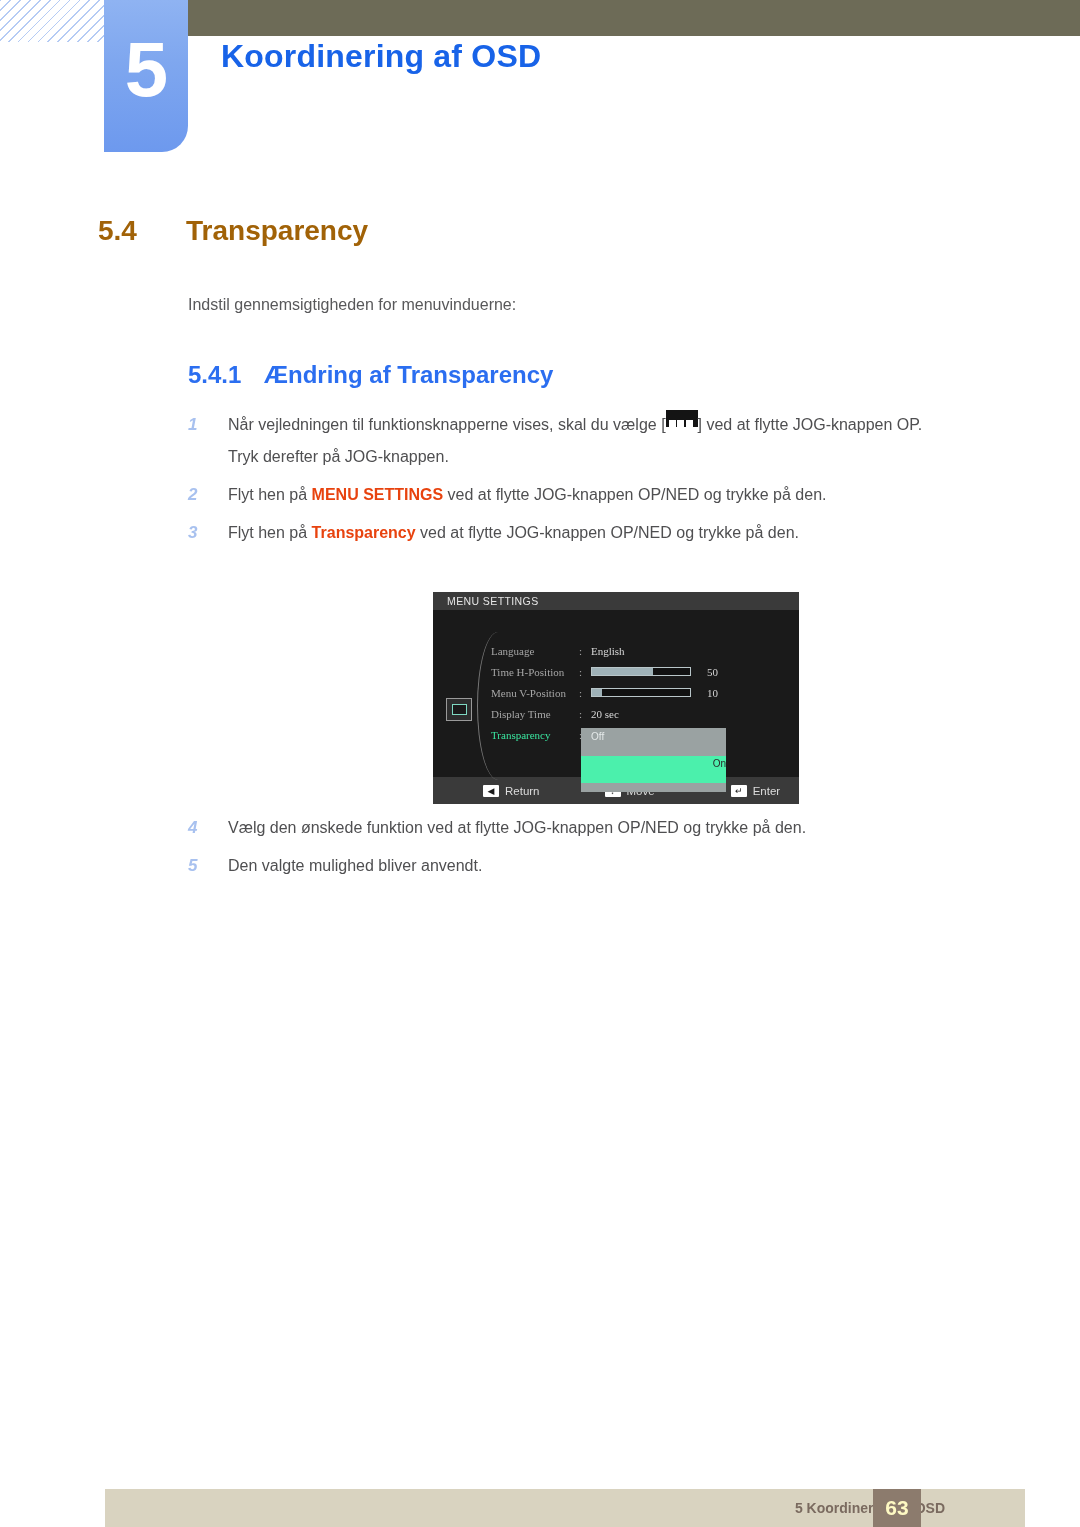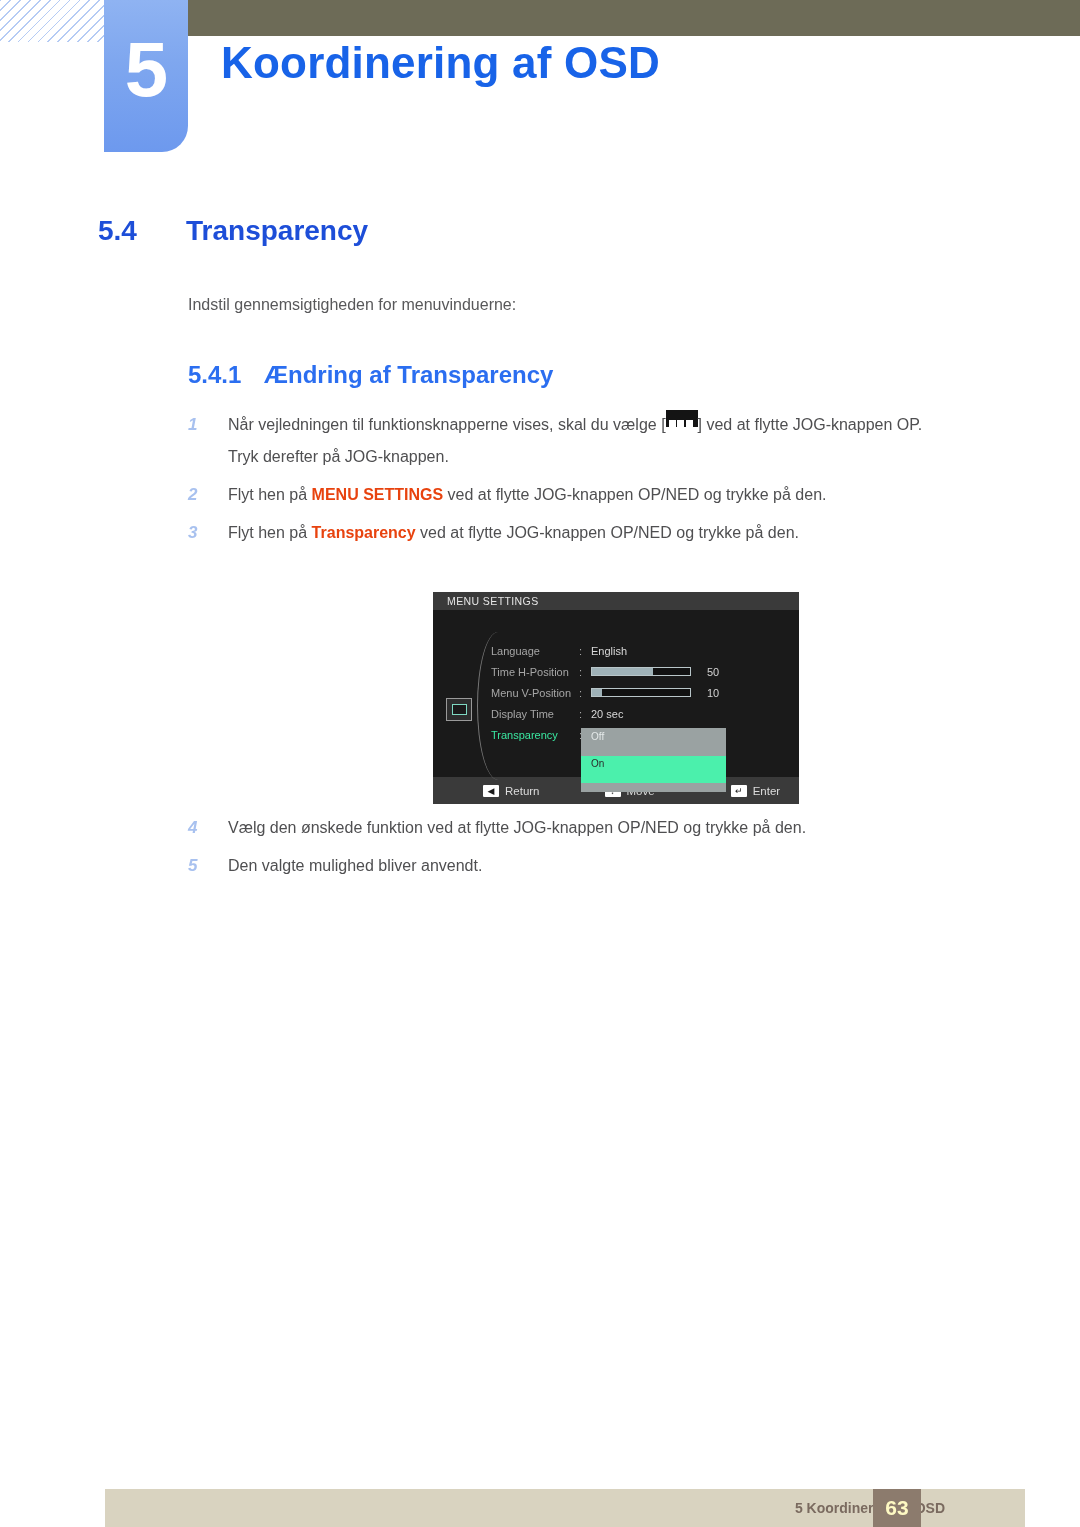--- a/index.html
+++ b/index.html
@@ -49,32 +49,32 @@
     font-size: 78px;
     font-weight: bold;
     line-height: 1;
     letter-spacing: -1px;
     padding-bottom: 14px;
   }
   .chapter-title {
     position: absolute;
     left: 221px; top: 38px;
     color: #1863e8;
-    font-size: 44px;
+    font-size: 32px;
     font-weight: bold;
     letter-spacing: 0.2px;
   }
 
   
   .sec-h1 {
     position: absolute;
     left: 98px; top: 215px;
     display: flex;
     align-items: baseline;
-    color: #1d4ed8;
+    color: #a16207;
     font-size: 28px;
     font-weight: bold;
   }
   .sec-h1 .num { width: 88px; display: inline-block; }
 
   .sec-intro {
     position: absolute;
     left: 188px; top: 296px;
     color: #58585a;
     font-size: 16px;
@@ -187,20 +187,21 @@
     position: absolute;
     left: 44px; top: 22px;
     width: 34px; height: 148px;
     border-left: 1.3px solid #7a7a7a;
     border-radius: 60% 0 0 60% / 50% 0 0 50%;
   }
   .osd-rows {
     position: absolute;
     left: 58px; top: 30px;
     width: 300px;
+    font-family: Liberation Serif, serif;
   }
   .osd-row {
     display: flex;
     align-items: center;
     height: 21px;
   }
   .osd-label {
     width: 88px;
     flex: 0 0 88px;
     color: #a6a6a6;
@@ -239,20 +240,21 @@
     height: 27px;
     line-height: 15px;
     padding-left: 10px;
     color: #e4e9e9;
     font-size: 10px;
     box-sizing: border-box;
   }
   .osd-opt.sel {
     background: #4bf0ac;
     color: #2b2b2b;
+    text-align: right;
   }
   .osd-footer {
     height: 27px;
     background: #3a3a3a;
     display: flex;
     align-items: center;
     color: #dcdcdc;
     font-size: 11.5px;
   }
   .osd-fbtn {

